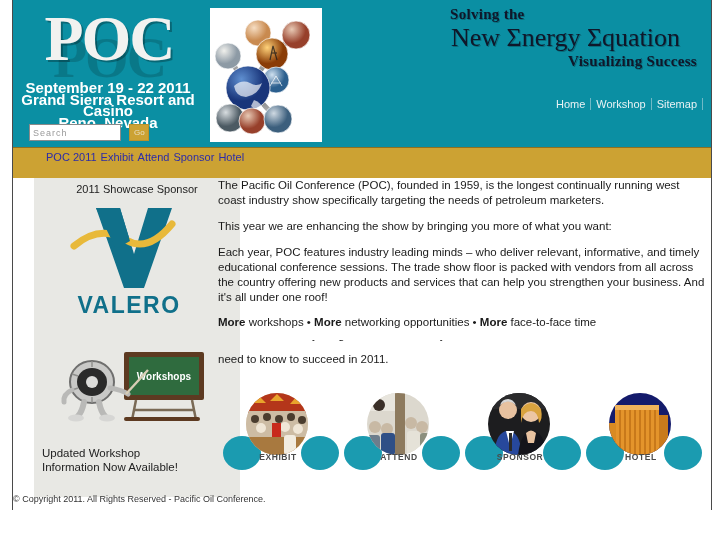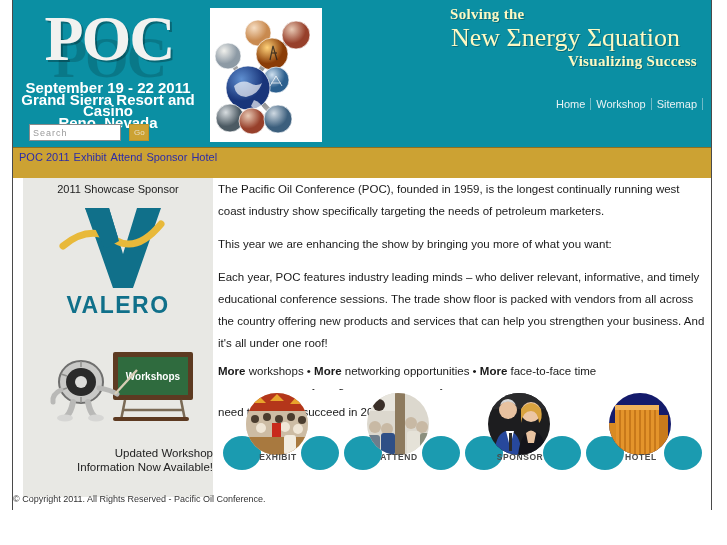--- a/index.html
+++ b/index.html
@@ -29,49 +29,49 @@
   .go-btn{display:inline-block;width:18px;height:15px;background:#cca233;
           border:1px solid #b8912c;color:#e9dfc2;font-size:8px;line-height:15px;
           text-align:center;vertical-align:top;margin-left:4px;cursor:pointer;}
 
   
   .collage{position:absolute;left:197px;top:8px;width:112px;height:134px;background:#ffffff;}
   .collage svg{display:block;}
 
   
   .tagline{position:absolute;left:415px;top:6px;width:275px;text-align:right;
-           color:#fef9c3;font-family:"Liberation Serif", serif;
+           color:#0f172a;font-family:"Liberation Serif", serif;
            text-shadow:1px 1px 0 rgba(0,0,0,0.25);}
   .tag1{font-size:15px;font-weight:bold;text-align:left;margin-left:22px;letter-spacing:.3px;}
   .tag2{font-size:26px;font-weight:normal;line-height:30px;text-align:center;letter-spacing:0px;}
   .tag3{font-size:15px;font-weight:bold;text-align:right;margin-right:6px;letter-spacing:.3px;}
   .topnav{position:absolute;right:8px;top:98px;color:#e2eef0;font-size:11px;}
   .topnav a{color:#e8f2f4;text-decoration:none;padding:0 5px;
             border-right:1px solid #6fb9c6;cursor:pointer;}
   .topnav a:first-child{border-left:none;}
 
   
-  .navbar{height:30px;background:#cca233;border-top:1px solid #8e7021;}
+  .navbar{height:30px;background:#cca233;border-top:1px solid #8e7021;padding-left:27px;}
   .navbar .inner{padding:3px 0 0 6px;font-size:11px;}
   .navbar a{color:#2c2ca8;text-decoration:none;margin-right:4px;cursor:pointer;}
 
   
   .body-wrap{position:relative;height:333px;}
-  .sidebar{position:absolute;left:10px;top:0;width:190px;height:319px;background:#e8e8e4;}
+  .sidebar{position:absolute;left:21px;top:0;width:206px;height:319px;background:#e8e8e4;}
   .side-title{text-align:center;font-size:11px;color:#222;padding-top:5px;}
   .valero{position:absolute;left:0;top:22px;width:190px;height:110px;}
   .valero-word{position:absolute;left:0;top:92px;width:190px;text-align:center;
                font-family:"Liberation Sans", sans-serif;font-weight:bold;font-size:23px;
                color:#10708a;letter-spacing:1.5px;}
   .workshop-img{position:absolute;left:18px;top:170px;width:160px;height:75px;}
-  .side-cta{position:absolute;left:0;top:268px;width:190px;text-align:right;
-            font-size:11.5px;color:#222;line-height:14px;}
+  .side-cta{position:absolute;left:0;top:268px;width:190px;text-align:left;
+            font-size:11.5px;color:#222;line-height:14px;padding-left:8px;}
 
   .content{position:absolute;left:205px;top:0;width:487px;}
-  .content p{margin:0 0 11px 0;font-size:11.5px;line-height:22px;color:#1a1a1a;}
+  .content p{margin:0 0 11px 0;font-size:11.5px;line-height:15px;color:#1a1a1a;}
   .more-line{text-align:left;font-size:11.5px;color:#1a1a1a;margin:2px 0 0 0;}
   .more-line b{font-weight:bold;}
   .clipped-row{position:relative;height:12px;overflow:hidden;margin-top:12px;}
   .clipped-row span{position:absolute;top:-11px;left:0;font-size:11.5px;color:#1a1a1a;
                     white-space:nowrap;}
   .tail-line{font-size:11.5px;color:#1a1a1a;margin:0;}
 
   
   .circles{position:absolute;left:205px;top:210px;width:487px;height:90px;}
   .cgroup{position:absolute;top:0;width:120px;height:90px;}

